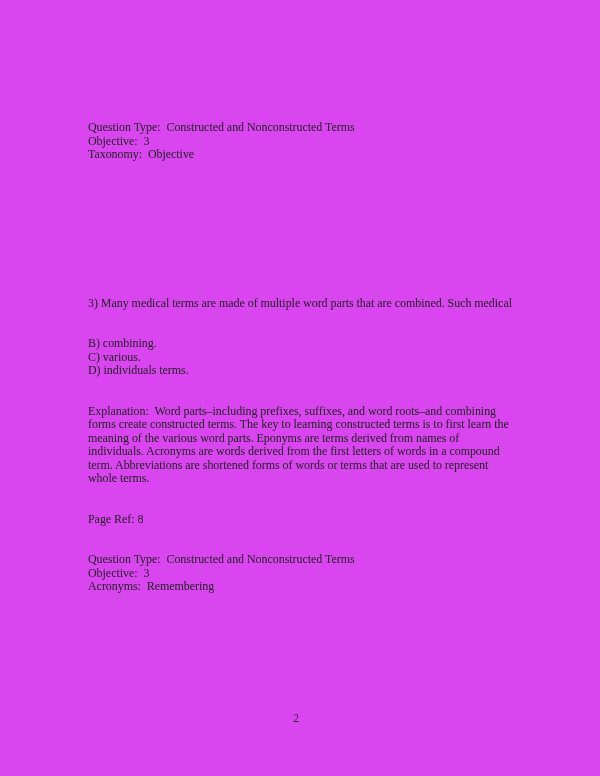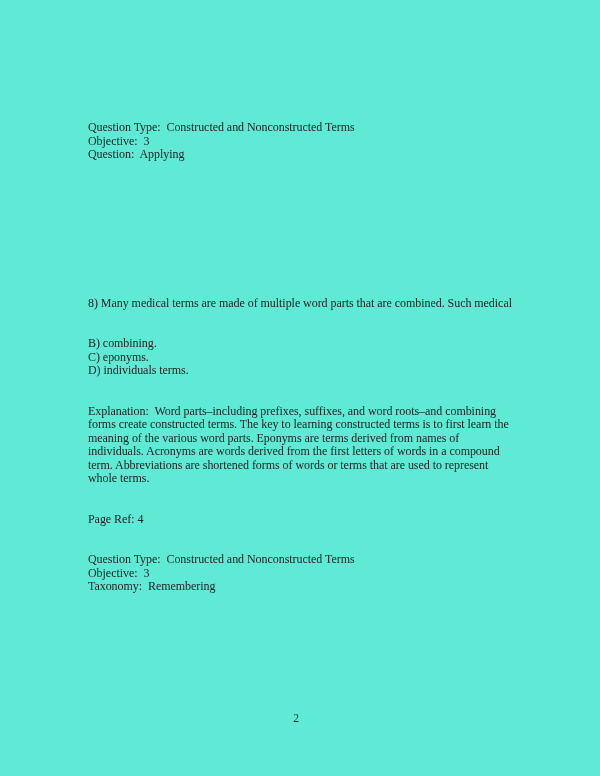--- a/index.html
+++ b/index.html
@@ -7,21 +7,21 @@
     width: 600px;
     height: 776px;
     background: #ffffff;
     position: relative;
     overflow: hidden;
     font-family: "Liberation Serif", "DejaVu Serif", serif;
   }
   .page {
     position: absolute;
     inset: 0;
-    background: #5eead4;
+    background: #d946ef;
     color: #1f1f1f;
   }
   .content {
     position: absolute;
     left: 88px;
     top: 67px;
     width: 426px;
     font-size: 12px;
     line-height: 13.5px;
     white-space: pre;          
@@ -41,31 +41,31 @@
   }
 </style>
 </head>
 <body>
 
 <div class="page">
 
   <div class="content">
 
     
-    <div><div class="line">Question Type:  Constructed and Nonconstructed Terms</div><div class="line">Objective:  3</div><div class="line">Question:  Applying</div></div>
+    <div><div class="line">Question Type:  Constructed and Nonconstructed Terms</div><div class="line">Objective:  3</div><div class="line">Taxonomy:  Objective</div></div>
 
     <div class="blank-line"></div>
 
     
     <section>
-      <div><div class="line">8) Many medical terms are made of multiple word parts that are combined. Such medical</div></div>
-      <div><div class="line">B) combining.</div><div class="line">C) eponyms.</div><div class="line">D) individuals terms.</div></div>
+      <div><div class="line">3) Many medical terms are made of multiple word parts that are combined. Such medical</div></div>
+      <div><div class="line">B) combining.</div><div class="line">C) various.</div><div class="line">D) individuals terms.</div></div>
       <div><div class="line">Explanation:  Word parts–including prefixes, suffixes, and word roots–and combining</div><div class="line">forms create constructed terms. The key to learning constructed terms is to first learn the</div><div class="line">meaning of the various word parts. Eponyms are terms derived from names of</div><div class="line">individuals. Acronyms are words derived from the first letters of words in a compound</div><div class="line">term. Abbreviations are shortened forms of words or terms that are used to represent</div><div class="line">whole terms.</div></div>
-      <div class="line">Page Ref: 4</div>
-      <div><div class="line">Question Type:  Constructed and Nonconstructed Terms</div><div class="line">Objective:  3</div><div class="line">Taxonomy:  Remembering</div></div>
+      <div class="line">Page Ref: 8</div>
+      <div><div class="line">Question Type:  Constructed and Nonconstructed Terms</div><div class="line">Objective:  3</div><div class="line">Acronyms:  Remembering</div></div>
     </section>
 
     <div class="blank-line"></div>
 
     
     
 
     
     
 

